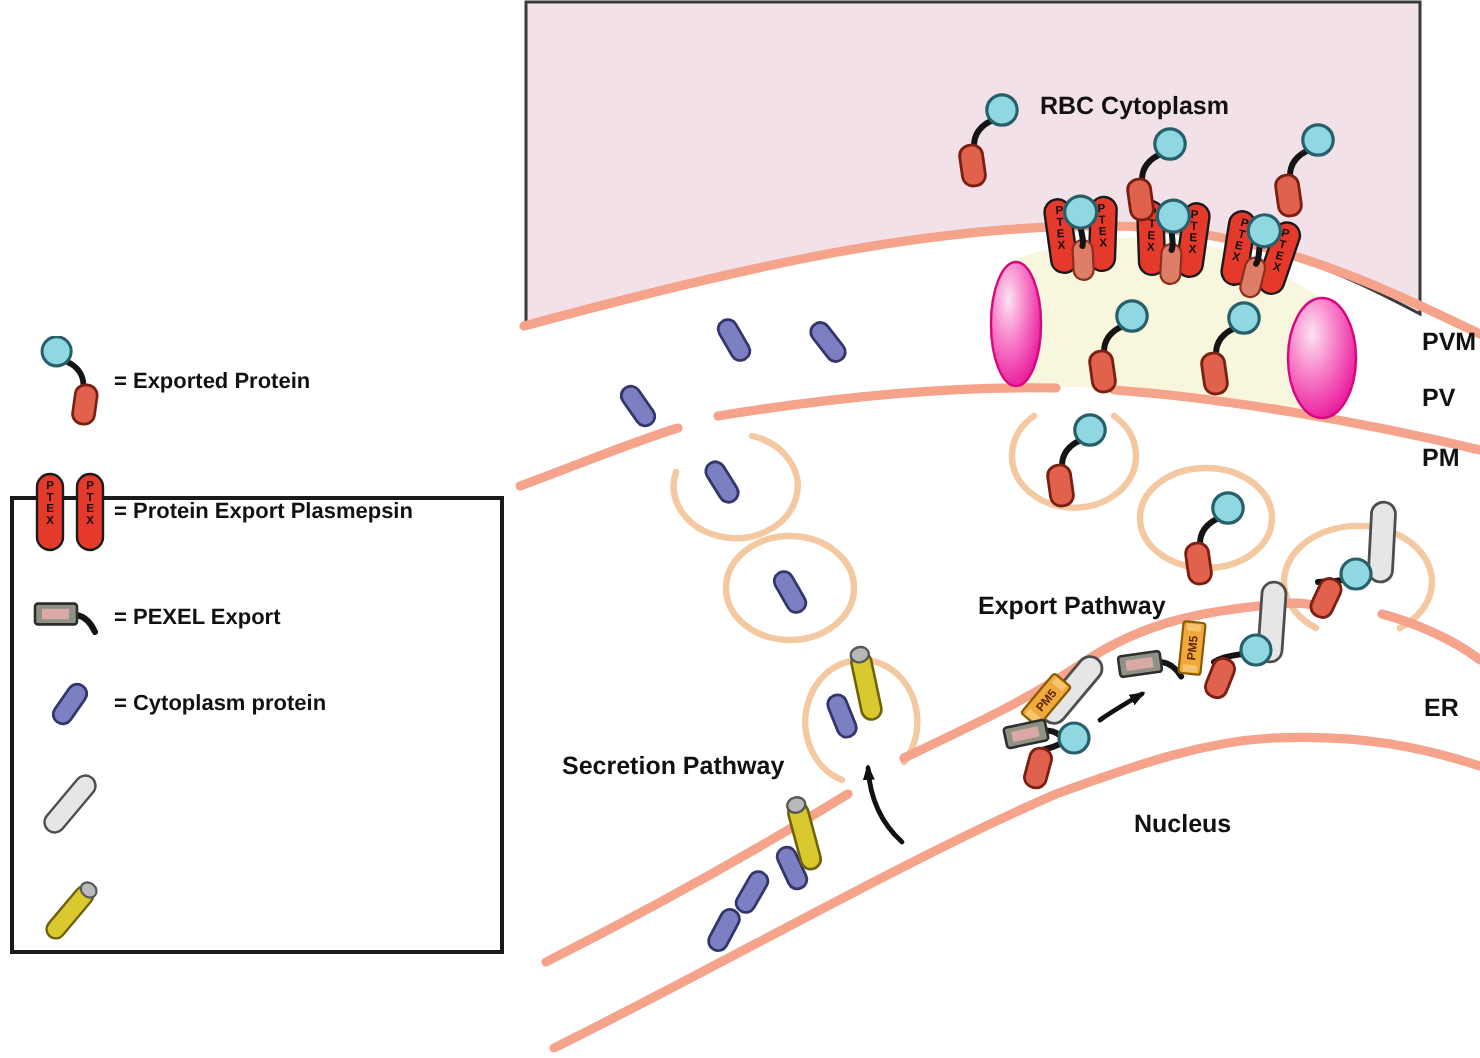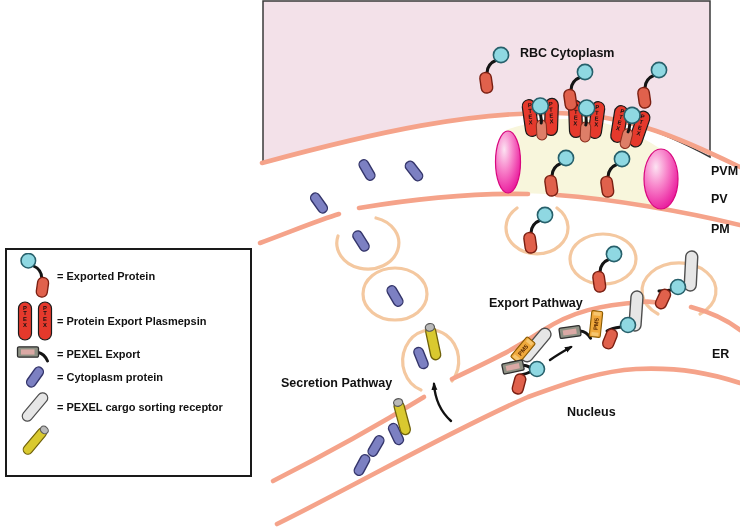--- a/index.html
+++ b/index.html
@@ -13,21 +13,21 @@
   .ptexRod{fill:#E5392C;stroke:#1a1a1a;stroke-width:1.2;}
   .ptexCore{fill:#DE7E68;stroke:#8D2F1F;stroke-width:1.1;}
   .ptexText{font:bold 5.8px "Liberation Sans",sans-serif;fill:#111;text-anchor:middle;}
   .pm5Body{fill:#F0A93C;stroke:#8A5A00;stroke-width:1.1;}
   .pm5End{fill:#F6C66E;stroke:none;}
   .pm5Text{font:bold 6px "Liberation Sans",sans-serif;fill:#5A2800;text-anchor:middle;}
   .dlabel{font:bold 12.5px "Liberation Sans",sans-serif;fill:#111;}
   .arr{fill:none;stroke:#111;stroke-width:2.4;stroke-linecap:round;}
   .legend{position:absolute;left:5px;top:248px;width:247px;height:229px;background:#fff;
           border:2.2px solid #1a1a1a;box-sizing:border-box;display:flex;flex-direction:column;
-          justify-content:flex-start;padding:3px 4px 3px 6px;}
+          justify-content:flex-end;padding:3px 4px 3px 6px;gap:20px;}
   .lrow{display:flex;align-items:center;}
   .licon{width:44px;flex:none;display:flex;justify-content:center;align-items:center;}
   .llabel{font-weight:bold;font-size:11px;color:#111;white-space:nowrap;}
 </style>
 </head>
 <body>
 
 <div class="stage">
 <svg class="diagram" width="740" height="529" viewBox="0 0 740 529">
   <defs>
@@ -226,21 +226,20 @@
           </svg>
     </span>
     <span class="llabel">= Cytoplasm protein</span>
   </div>
   <div class="lrow">
     <span class="licon">
       <svg width="34" height="34" viewBox="-19.5 -20 39 40">
             <use href="#g-pexel-receptor" transform="rotate(40)"></use>
           </svg>
     </span>
-    <span class="llabel">= PEXEL cargo sorting receptor</span>
   </div>
   <div class="lrow">
     <span class="licon">
       <svg width="31" height="33" viewBox="-16 -18 32 36">
             <use href="#g-secreted-receptor" transform="rotate(40)"></use>
           </svg>
     </span>
   </div>
 </div>
 </div>

